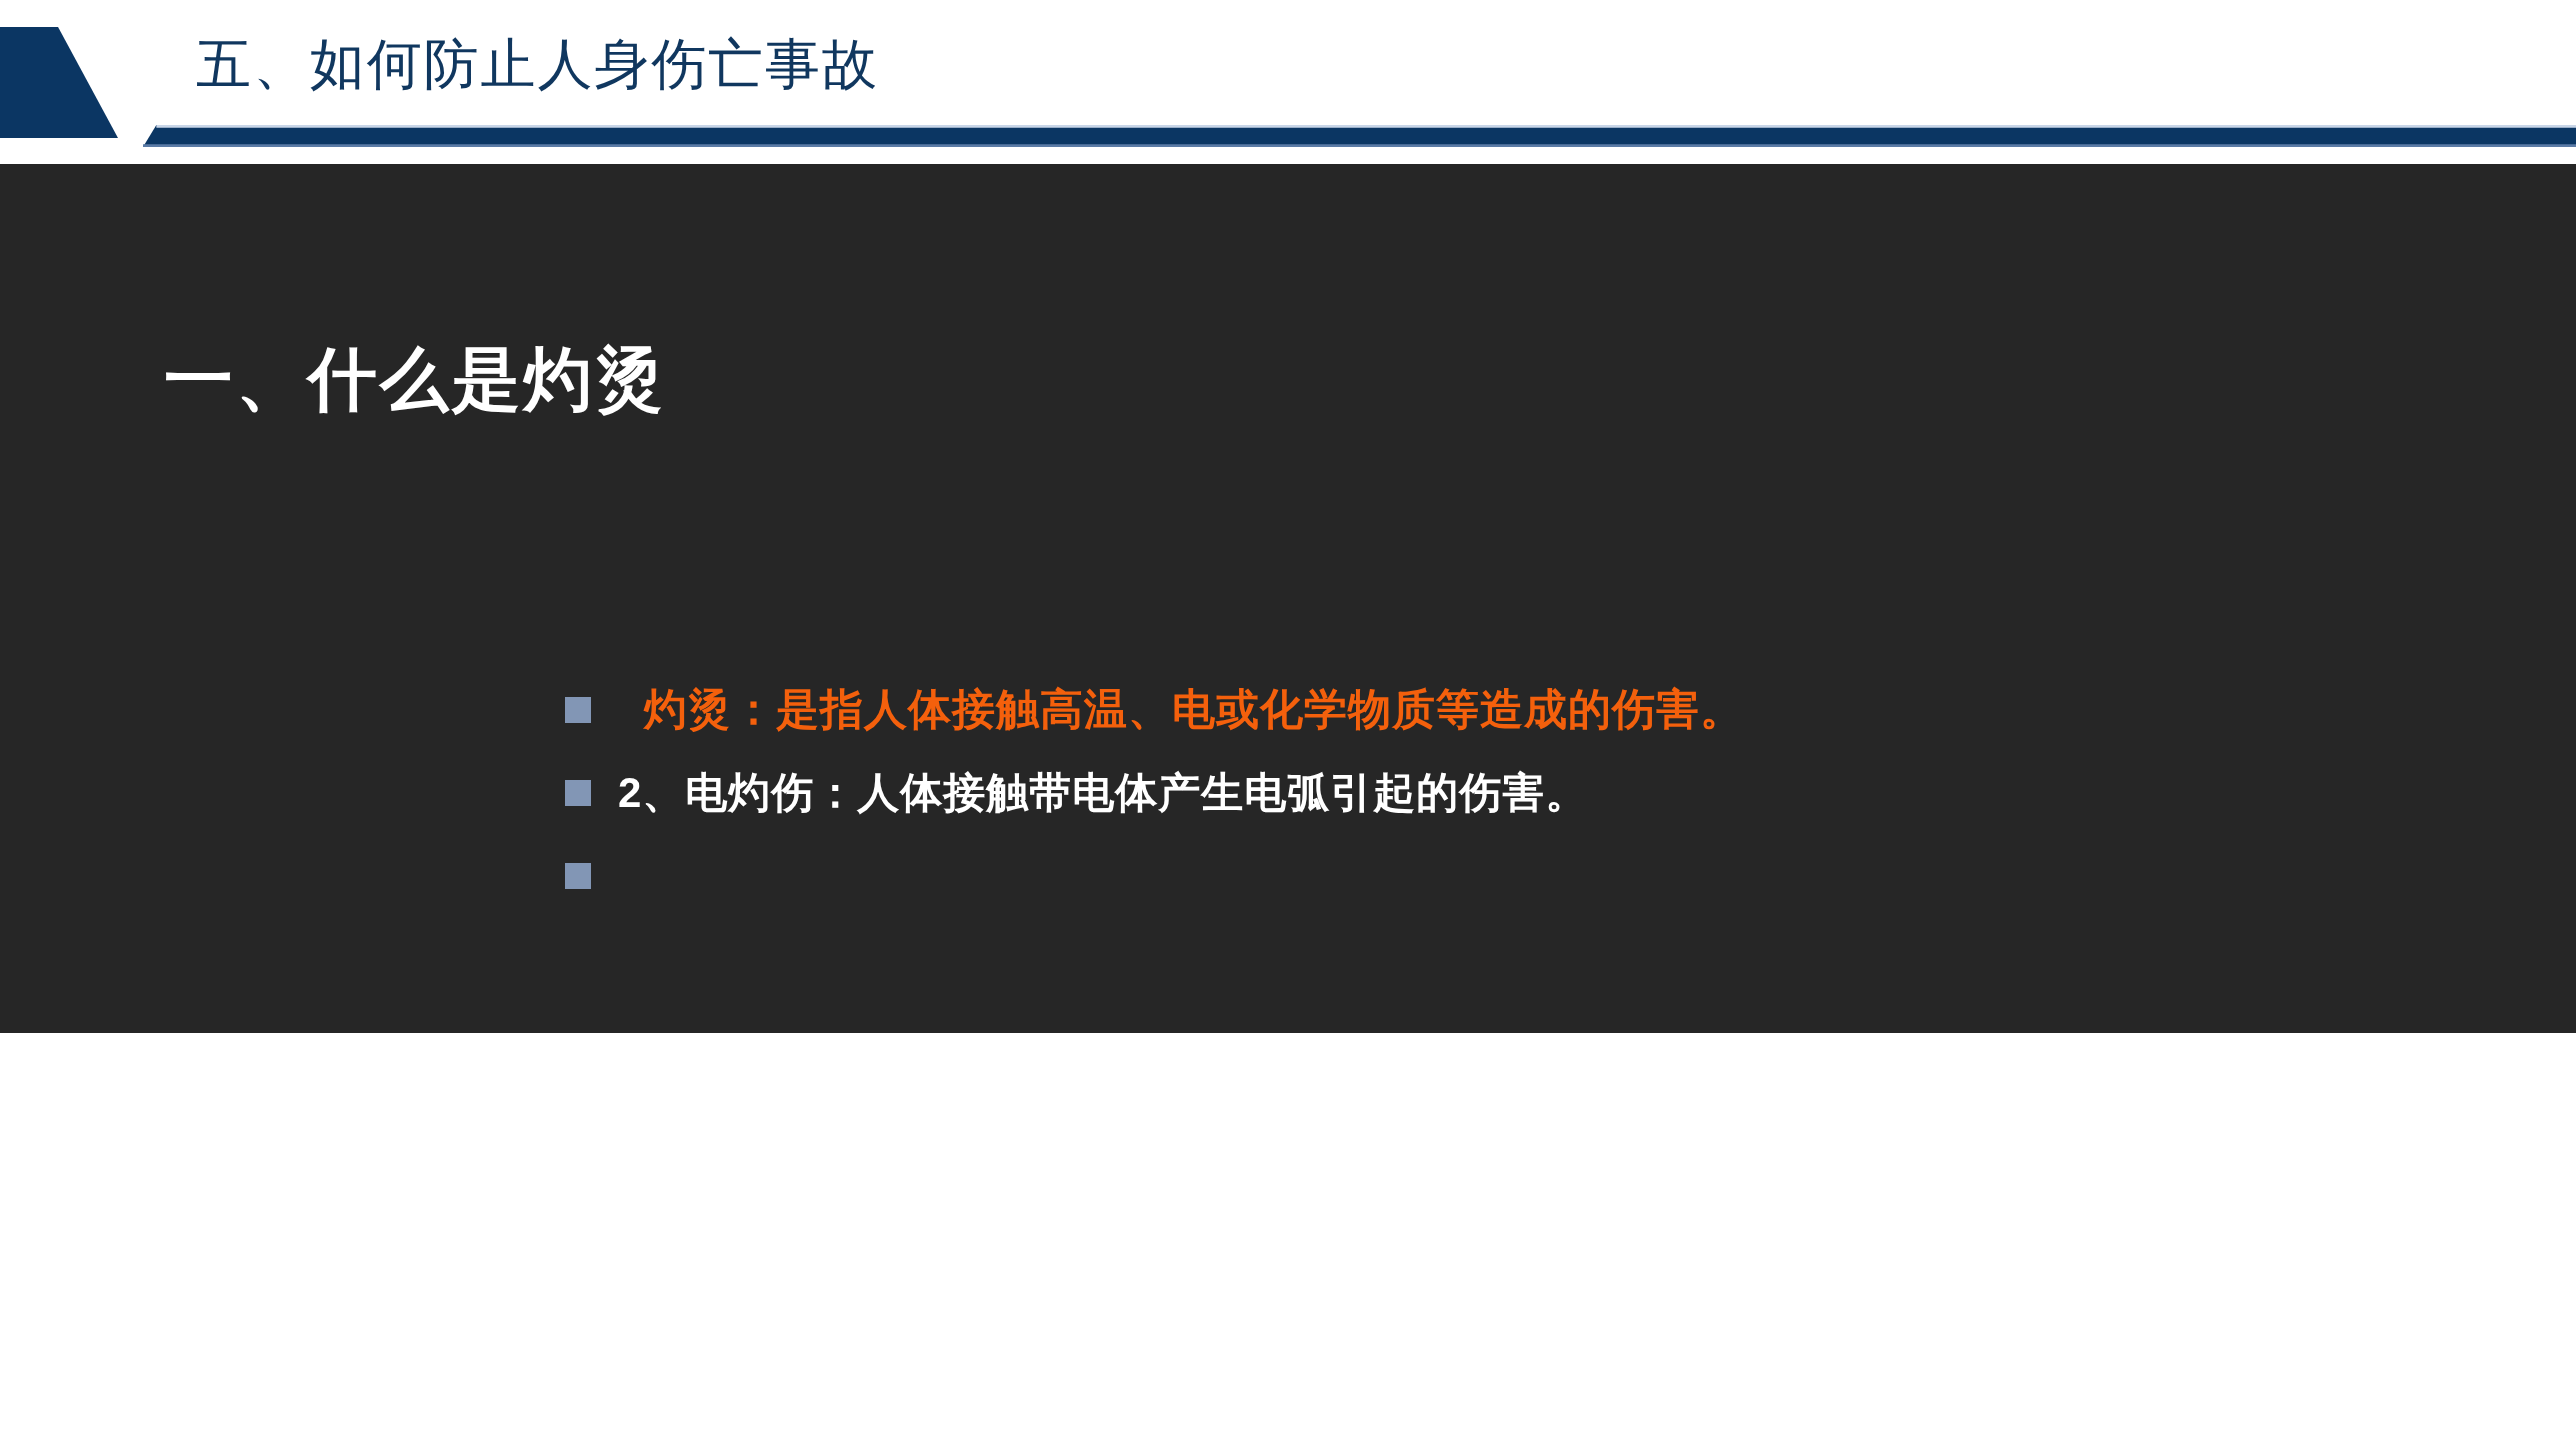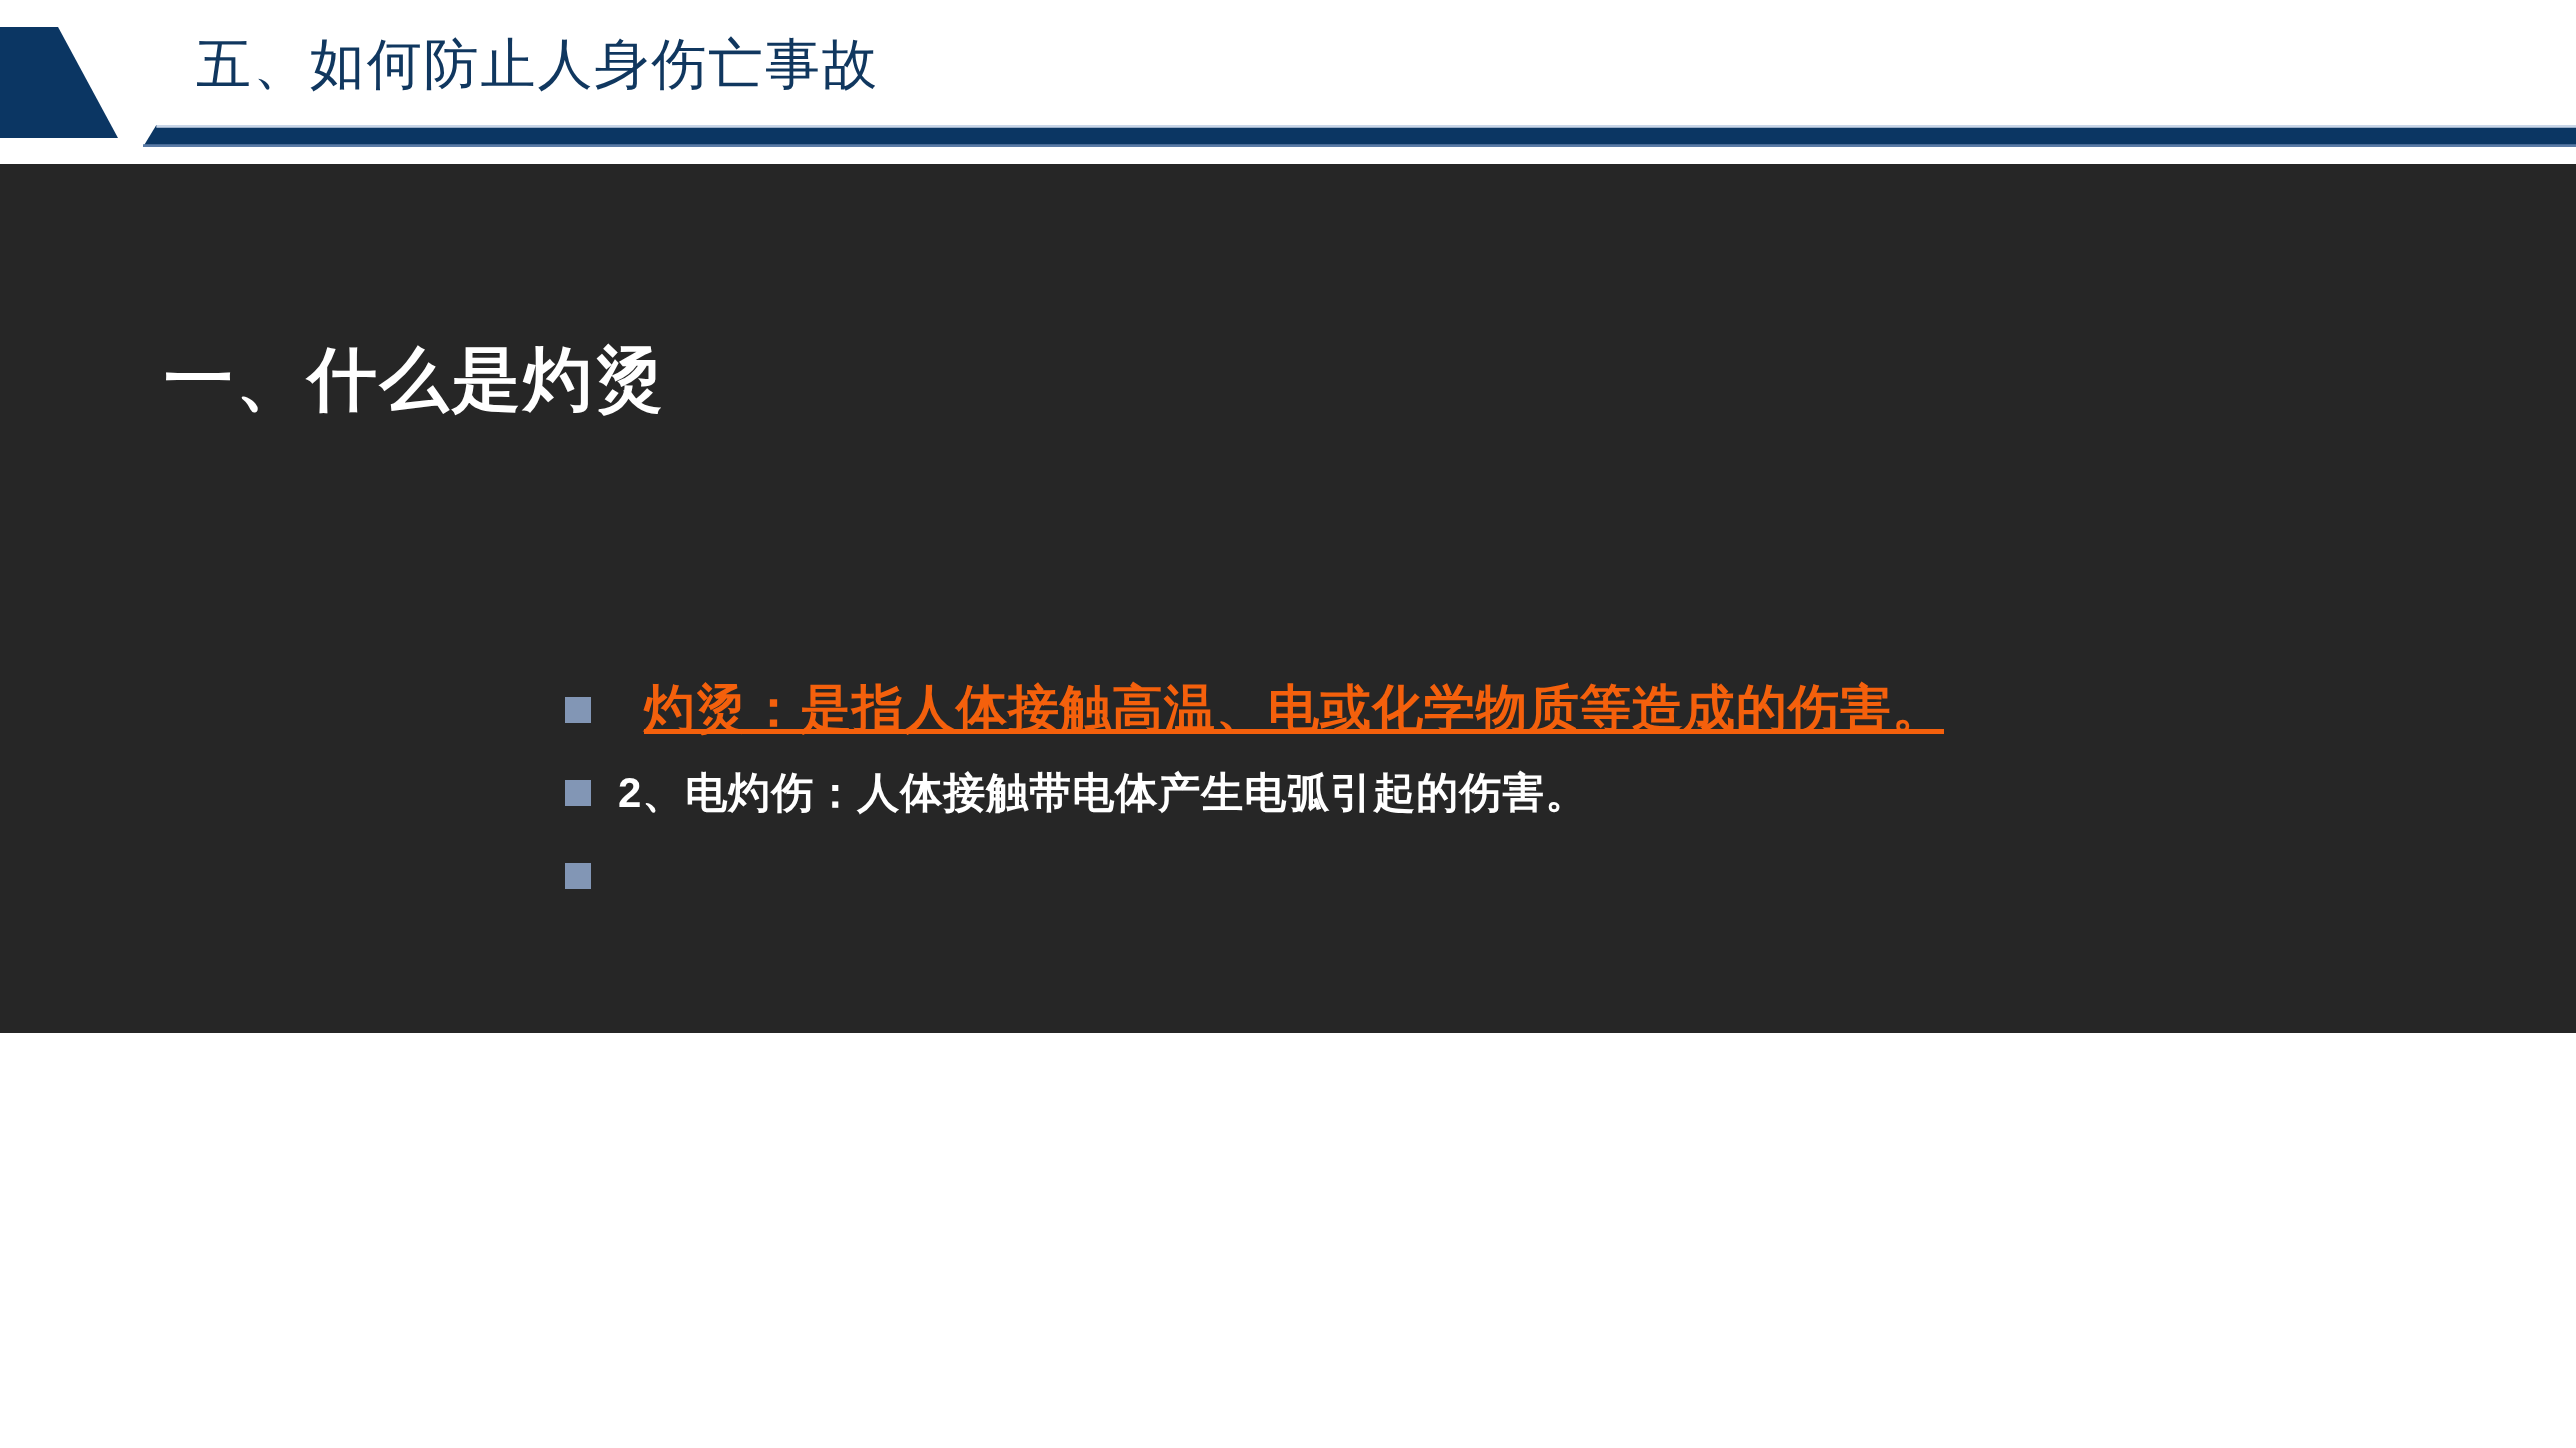--- a/index.html
+++ b/index.html
@@ -110,22 +110,21 @@
     letter-spacing: 1px;
     color: #ffffff;
   }
 
   .bullet-row.highlight .bullet-marker {
     margin-right: 53px;
   }
 
   .bullet-row.highlight .bullet-text {
     color: #f4600c;
-    font-size: 51px;
-    text-decoration: underline;
+    font-size: 43px;
   }
 </style>
 </head>
 <body>
 
 <div id="slide">
 
   <div class="header-band">
 
     <svg class="header-trapezoid" viewBox="0 0 124 116" preserveAspectRatio="none">

